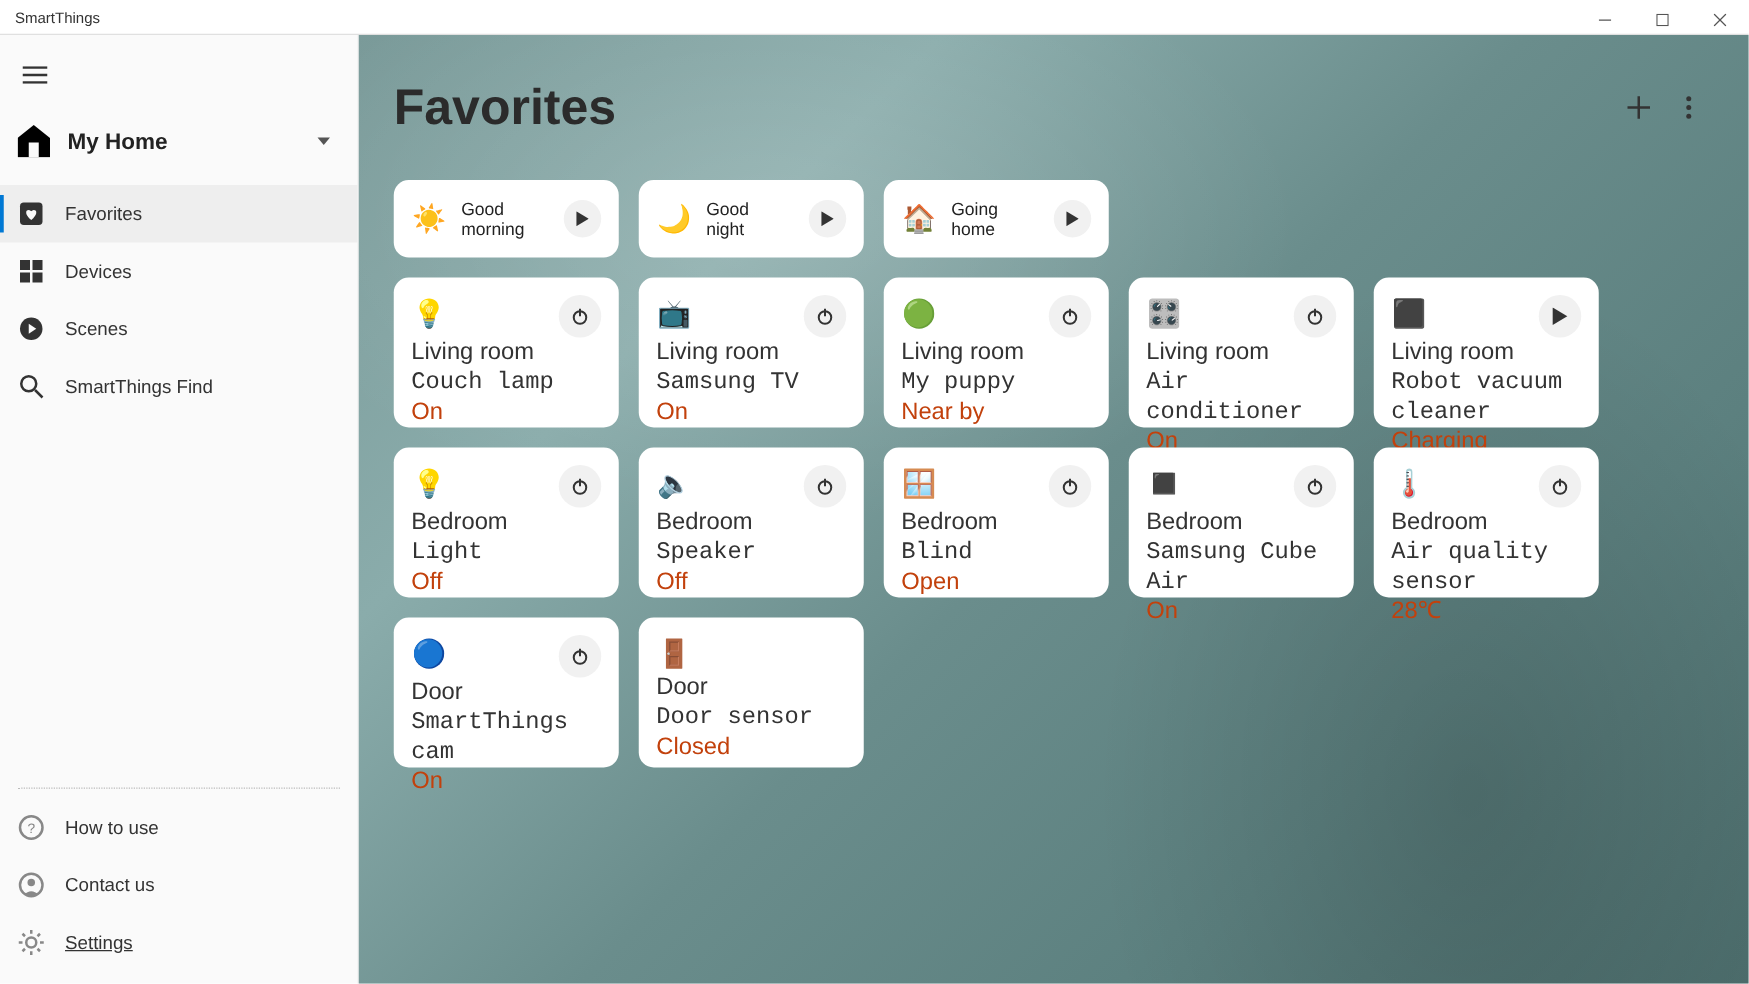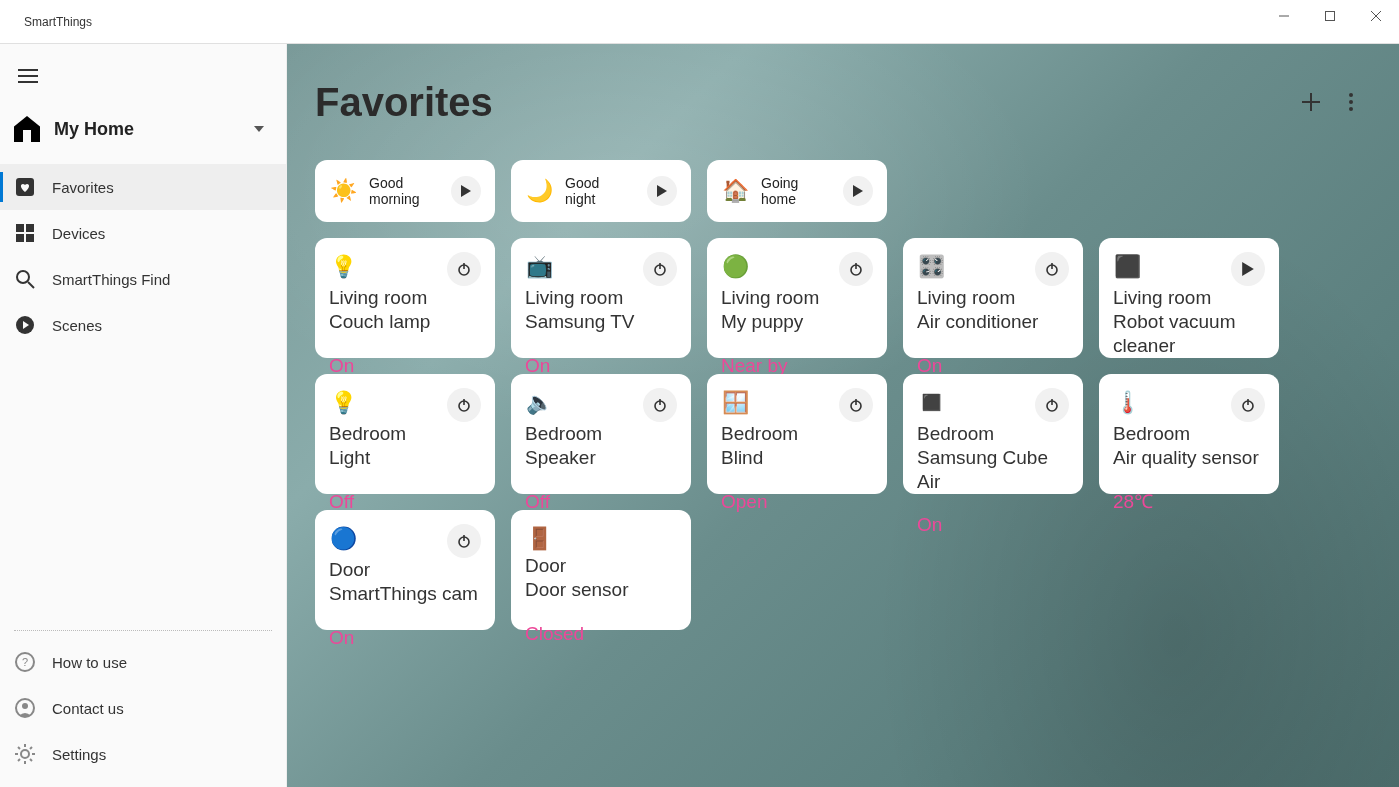--- a/index.html
+++ b/index.html
@@ -8,24 +8,24 @@
     font-size: 14px;
     color: #222;
     background: #fff;
     width: 1399px;
     height: 787px;
     overflow: hidden;
     display: flex;
     flex-direction: column;
   }
   .titlebar {
-    height: 44px;
+    height: 28px;
     display: flex;
     align-items: center;
-    padding-left: 24px;
+    padding-left: 12px;
     border-bottom: 1px solid #e0e0e0;
     position: relative;
   }
   .titlebar-title { font-size: 12px; color: #333; }
   .window-controls {
     position: absolute;
     right: 0; top: 0;
     height: 32px;
     display: flex;
   }
@@ -177,22 +177,22 @@
   .device-action {
     margin-left: auto;
     width: 34px; height: 34px;
     border-radius: 50%;
     background: #f1f1f1;
     display: flex; align-items: center; justify-content: center;
   }
   .device-action svg { width: 14px; height: 14px; }
   .device-text { margin-top: auto; font-size: 19px; line-height: 1.25; }
   .device-room { color: #333; }
-  .device-name { color: #333; }
-  .device-status { color: #ec4899; margin-top: 20px; }
+  .device-name { color: #333; font-family: Liberation Mono, monospace; }
+  .device-status { color: #c2410c; }
 </style>
 </head>
 <body>
 
 <div class="titlebar">
   <span class="titlebar-title">SmartThings</span>
   <div class="window-controls">
     <div class="win-btn">
       <svg viewBox="0 0 10 10">
           <line x1="0" y1="5" x2="10" y2="5" stroke="currentColor" stroke-width="1"></line>
@@ -244,34 +244,34 @@
               <rect x="12" y="2" width="8" height="8" fill="#333"></rect>
               <rect x="2" y="12" width="8" height="8" fill="#333"></rect>
               <rect x="12" y="12" width="8" height="8" fill="#333"></rect>
             </svg>
         </div>
         <span class="nav-label">Devices</span>
       </div>
       <div class="nav-item">
         <div class="nav-icon">
           <svg viewBox="0 0 22 22">
+              <circle cx="11" cy="11" r="9" fill="#333"></circle>
+              <polygon points="9,7 9,15 15,11" fill="#fafafa"></polygon>
+            </svg>
+        </div>
+        <span class="nav-label">Scenes</span>
+      </div>
+      <div class="nav-item">
+        <div class="nav-icon">
+          <svg viewBox="0 0 22 22">
               <circle cx="9" cy="9" r="6" fill="none" stroke="#333" stroke-width="2"></circle>
               <line x1="14" y1="14" x2="20" y2="20" stroke="#333" stroke-width="2"></line>
             </svg>
         </div>
         <span class="nav-label">SmartThings Find</span>
-      </div>
-      <div class="nav-item">
-        <div class="nav-icon">
-          <svg viewBox="0 0 22 22">
-              <circle cx="11" cy="11" r="9" fill="#333"></circle>
-              <polygon points="9,7 9,15 15,11" fill="#fafafa"></polygon>
-            </svg>
-        </div>
-        <span class="nav-label">Scenes</span>
       </div>
     </div>
 
     <div class="sidebar-spacer"></div>
     <div class="sidebar-divider"></div>
 
     <div class="nav-item">
       <div class="nav-icon">
         <svg viewBox="0 0 22 22">
             <circle cx="11" cy="11" r="9" fill="none" stroke="#888" stroke-width="2"></circle>
@@ -283,21 +283,21 @@
     <div class="nav-item">
       <div class="nav-icon">
         <svg viewBox="0 0 22 22">
             <circle cx="11" cy="11" r="9" fill="none" stroke="#888" stroke-width="2"></circle>
             <circle cx="11" cy="9" r="3" fill="#888"></circle>
             <path d="M5 19 Q11 13 17 19" fill="#888"></path>
           </svg>
       </div>
       <span class="nav-label">Contact us</span>
     </div>
-    <div class="nav-item" style="margin-bottom:10px;">
+    <div class="nav-item" style="margin-bottom:10px;text-decoration:underline;">
       <div class="nav-icon">
         <svg viewBox="0 0 22 22">
             <circle cx="11" cy="11" r="4" fill="none" stroke="#888" stroke-width="2"></circle>
             <g stroke="#888" stroke-width="2">
               <line x1="11" y1="1" x2="11" y2="4"></line>
               <line x1="11" y1="18" x2="11" y2="21"></line>
               <line x1="1" y1="11" x2="4" y2="11"></line>
               <line x1="18" y1="11" x2="21" y2="11"></line>
               <line x1="4" y1="4" x2="6" y2="6"></line>
               <line x1="16" y1="16" x2="18" y2="18"></line>

